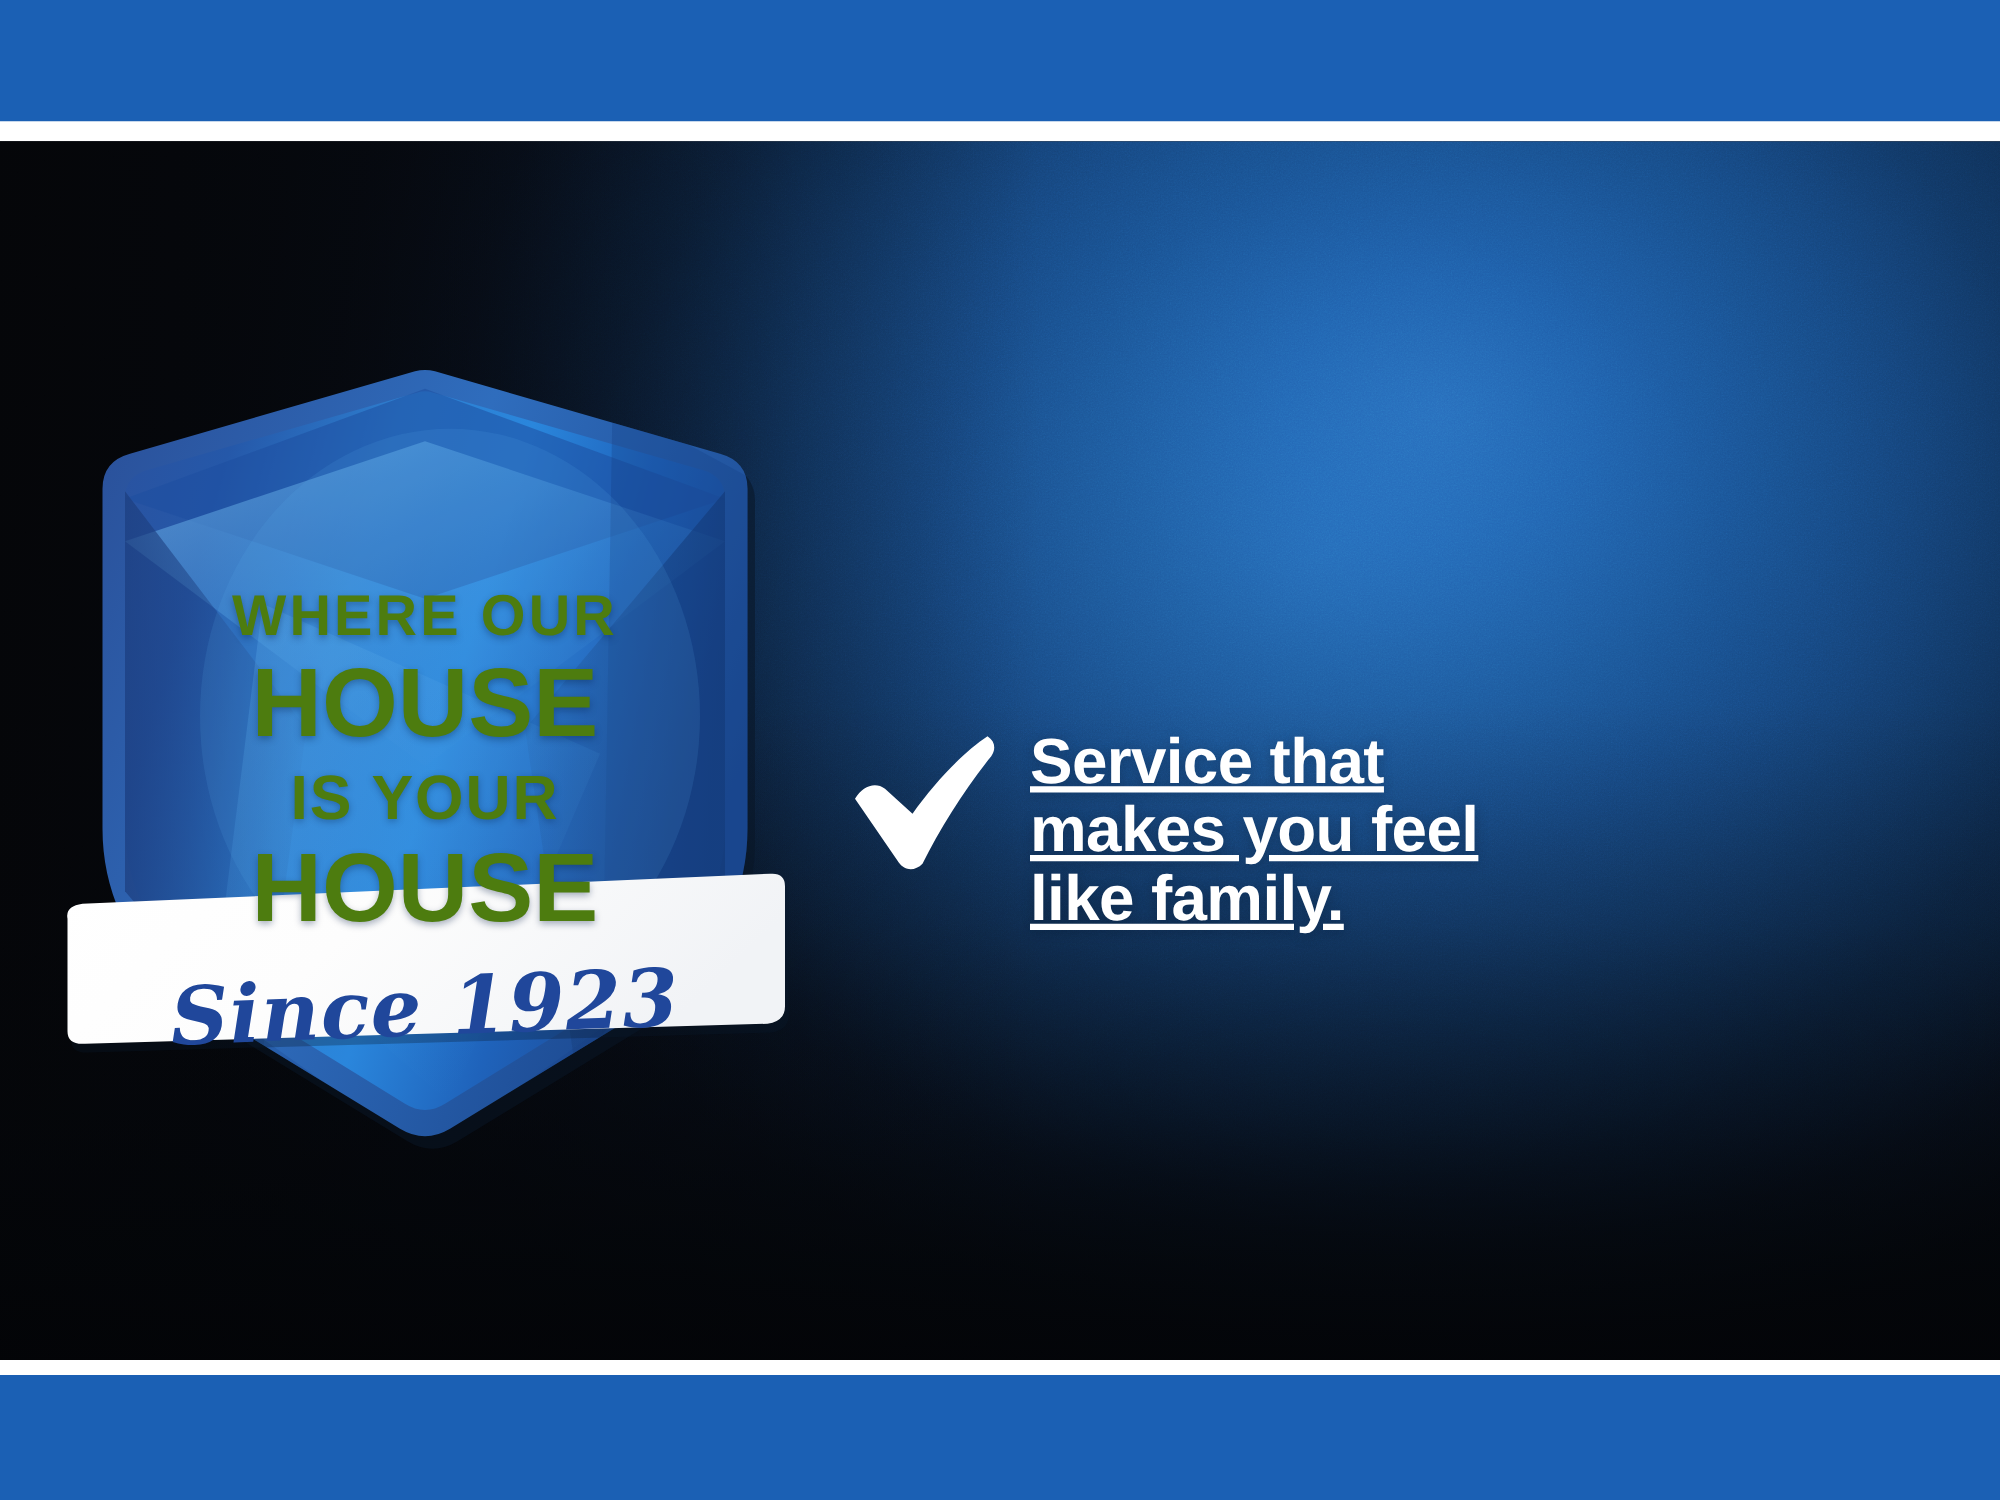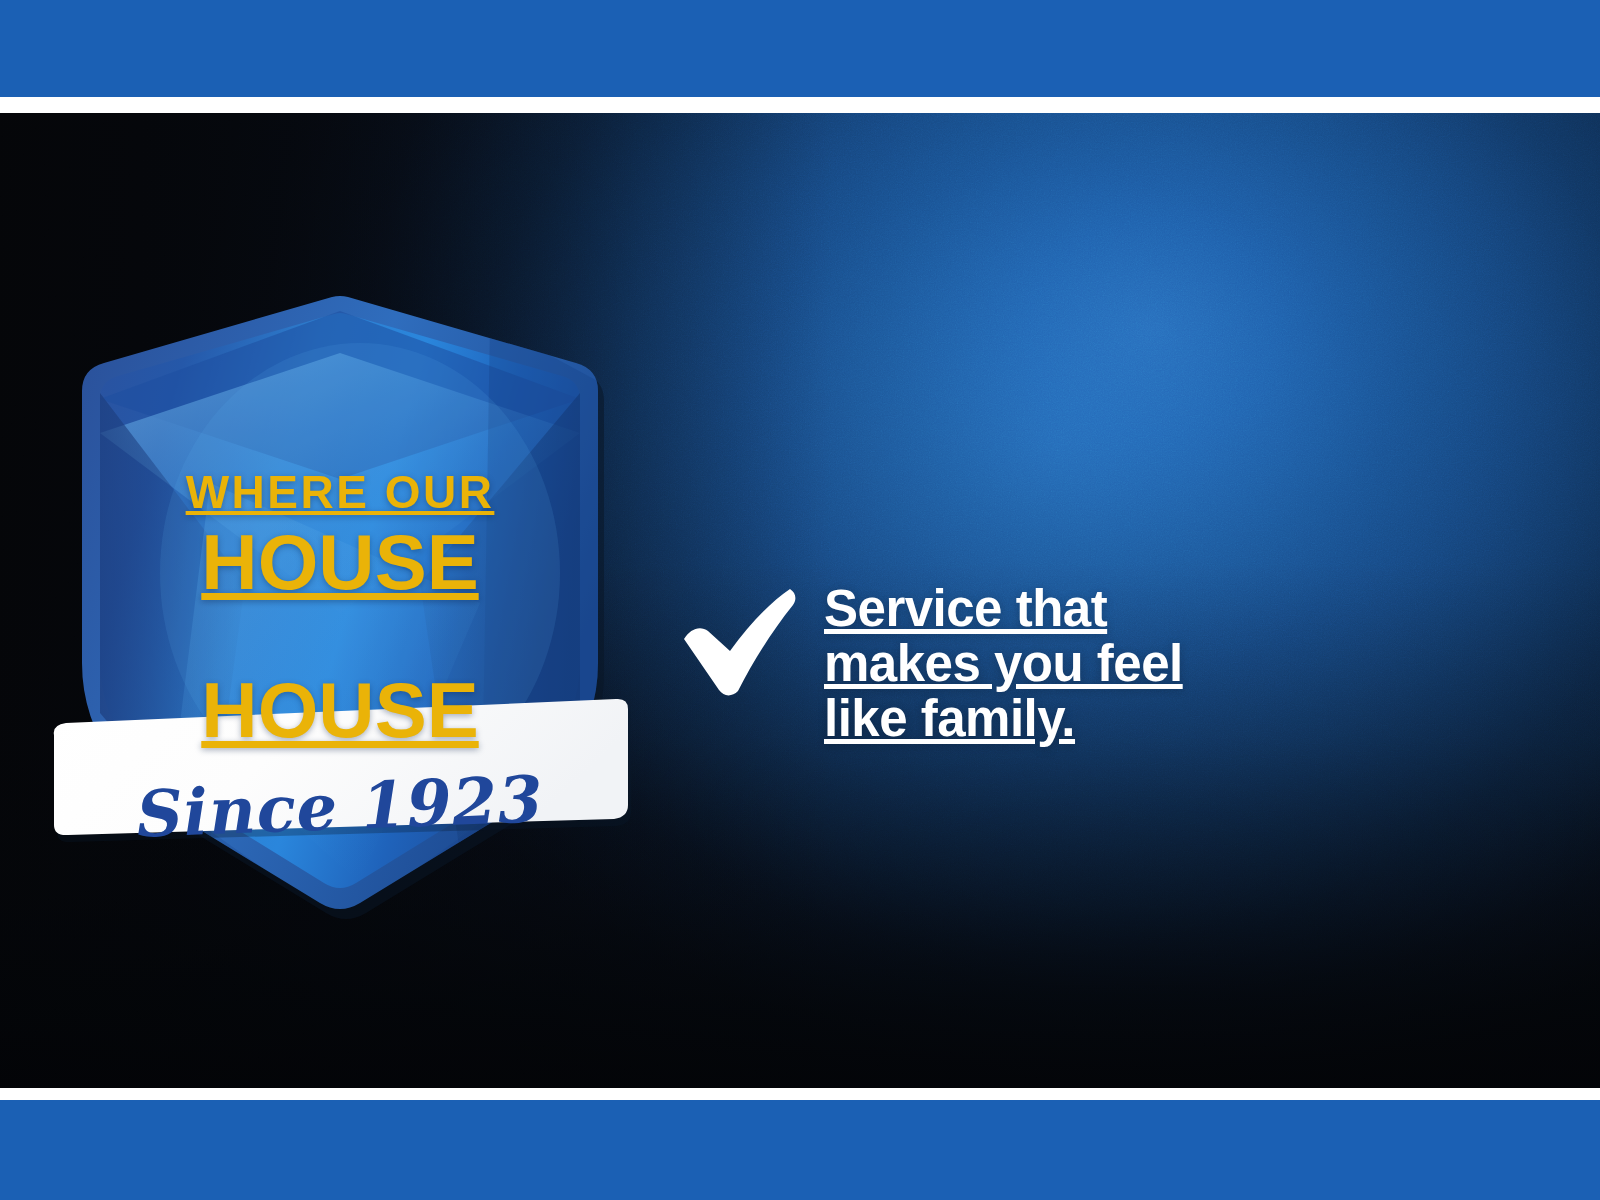--- a/index.html
+++ b/index.html
@@ -118,27 +118,26 @@
     left: 0;
     top: 0;
     width: 560px;
     height: 640px;
     pointer-events: none;
   }
   .bt-line {
     position: absolute;
     width: 100%;
     text-align: center;
-    color: #eab308;
+    color: #4d7c0f;
     font-family: "Liberation Sans", sans-serif;
     font-weight: 700;
     letter-spacing: 0.5px;
     line-height: 1;
     text-shadow: 0 2px 6px rgba(7,30,70,0.35);
-    text-decoration: underline;
   }
   .bt-where  { top: 186px; font-size: 46px; letter-spacing: 2.5px; }
   .bt-house1 { top: 240px; font-size: 78px; letter-spacing: 0px; }
   .bt-isyour { top: 330px; font-size: 50px; letter-spacing: 1.5px; }
   .bt-house2 { top: 388px; font-size: 78px; letter-spacing: 0px; }
 
   .bt-since {
     position: absolute;
     top: 492px;
     left: 0;
@@ -299,20 +298,21 @@
 
         <path d="M-6 452 Q-8 442 6 440 L556 416 Q568 415 568 426 L568 522
                  Q568 534 554 536 L8 552 Q-6 553 -6 542 Z" fill="#0b1a30" opacity="0.30" transform="translate(3,7)"></path>
         <path d="M-6 452 Q-8 442 6 440 L556 416 Q568 415 568 426 L568 522
                  Q568 534 554 536 L8 552 Q-6 553 -6 542 Z" fill="url(#ribbonGrad)"></path>
       </svg>
 
       <div class="badge-text">
         <div class="bt-line bt-where">WHERE OUR</div>
         <div class="bt-line bt-house1">HOUSE</div>
+        <div class="bt-line bt-isyour">IS YOUR</div>
         <div class="bt-line bt-house2">HOUSE</div>
         <div class="bt-since">Since 1923</div>
       </div>
     </div>
 
     <div class="bullets">
 
 
       <div class="bullet bullet-2">
         <span class="check-icon">

